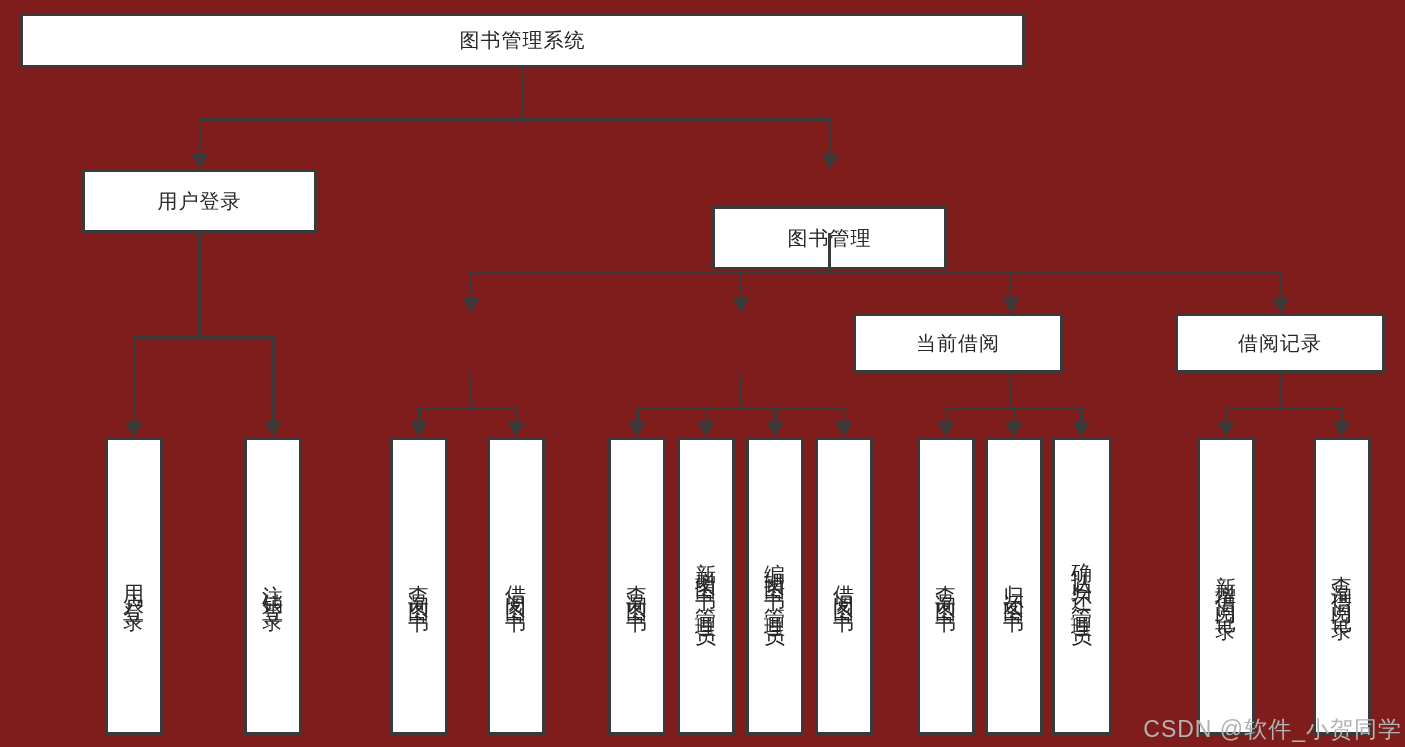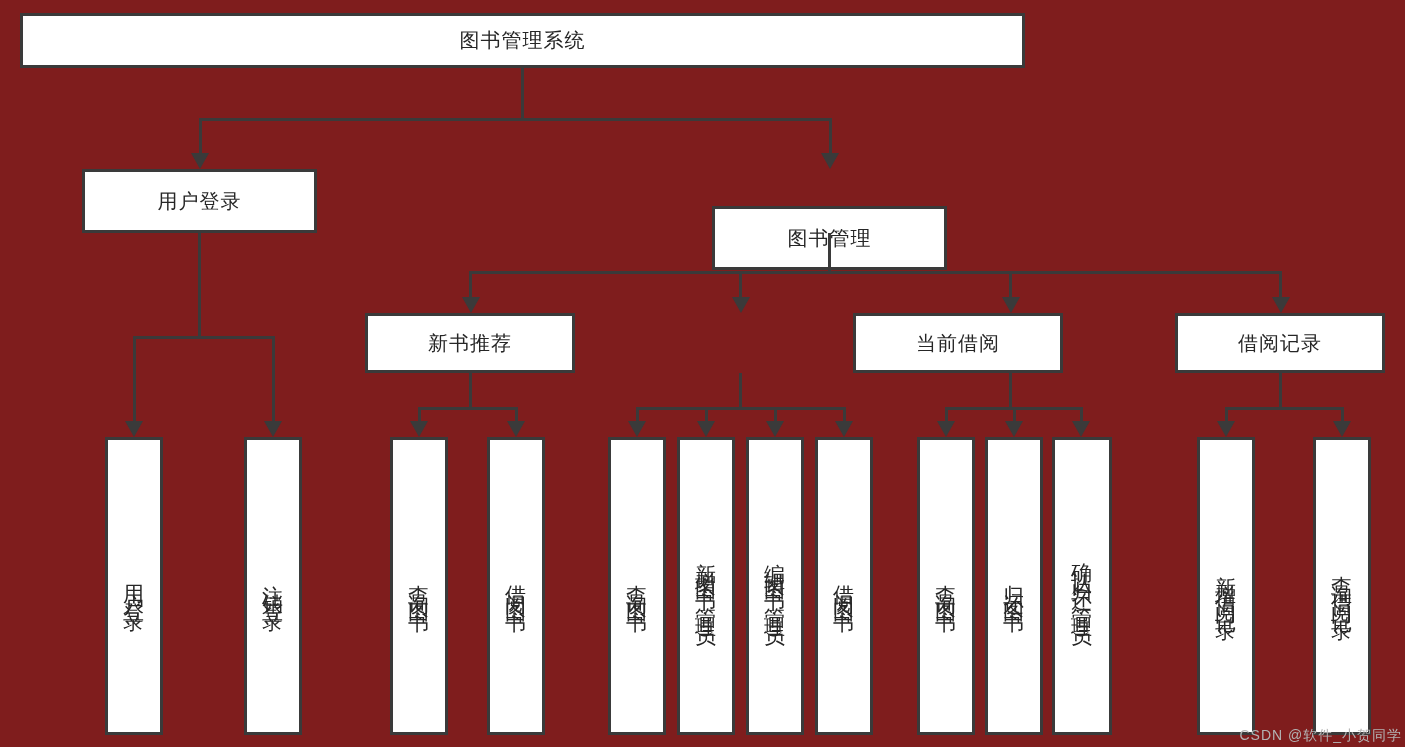--- a/index.html
+++ b/index.html
@@ -29,21 +29,21 @@
   .vline,.hline{position:absolute;background:var(--line);}
   .vline{width:3px;}
   .hline{height:3px;}
   .arrow{
     position:absolute;width:0;height:0;
     border-left:9px solid transparent;border-right:9px solid transparent;
     border-top:16px solid var(--line);
   }
   .watermark{
     position:absolute;right:3px;bottom:2px;
-    color:var(--wm);font-size:14px;letter-spacing:1px;z-index:5;white-space:nowrap;
+    color:var(--wm);font-size:23px;letter-spacing:1px;z-index:5;white-space:nowrap;
   }
 </style>
 </head>
 <body>
 
 <div class="canvas">
 
   <div class="node" style="left:20px;top:13px;width:1005px;height:55px;">图书管理系统</div>
 
   <div class="vline" style="left:521px;top:68px;height:53px;"></div>
@@ -67,21 +67,20 @@
   <div class="hline" style="left:468.5px;top:271px;width:813.5px;"></div>
   <div class="vline" style="left:469px;top:274px;height:24px;"></div>
   <div class="arrow" style="left:461.5px;top:297px;"></div>
   <div class="vline" style="left:739px;top:274px;height:24px;"></div>
   <div class="arrow" style="left:731.5px;top:297px;"></div>
   <div class="vline" style="left:1009px;top:274px;height:24px;"></div>
   <div class="arrow" style="left:1001.5px;top:297px;"></div>
   <div class="vline" style="left:1279px;top:274px;height:24px;"></div>
   <div class="arrow" style="left:1271.5px;top:297px;"></div>
 
-  <div class="node" style="left:365px;top:313px;width:210px;height:60px;">新书推荐</div>
   <div class="node" style="left:853px;top:313px;width:210px;height:60px;">当前借阅</div>
   <div class="node" style="left:1175px;top:313px;width:210px;height:60px;">借阅记录</div>
 
   <div class="vline" style="left:469px;top:373px;height:36px;"></div>
   <div class="hline" style="left:417.5px;top:407px;width:100px;"></div>
   <div class="vline" style="left:417.5px;top:410px;height:13px;"></div>
   <div class="arrow" style="left:410px;top:421px;"></div>
   <div class="vline" style="left:514.5px;top:410px;height:13px;"></div>
   <div class="arrow" style="left:507px;top:421px;"></div>
 

